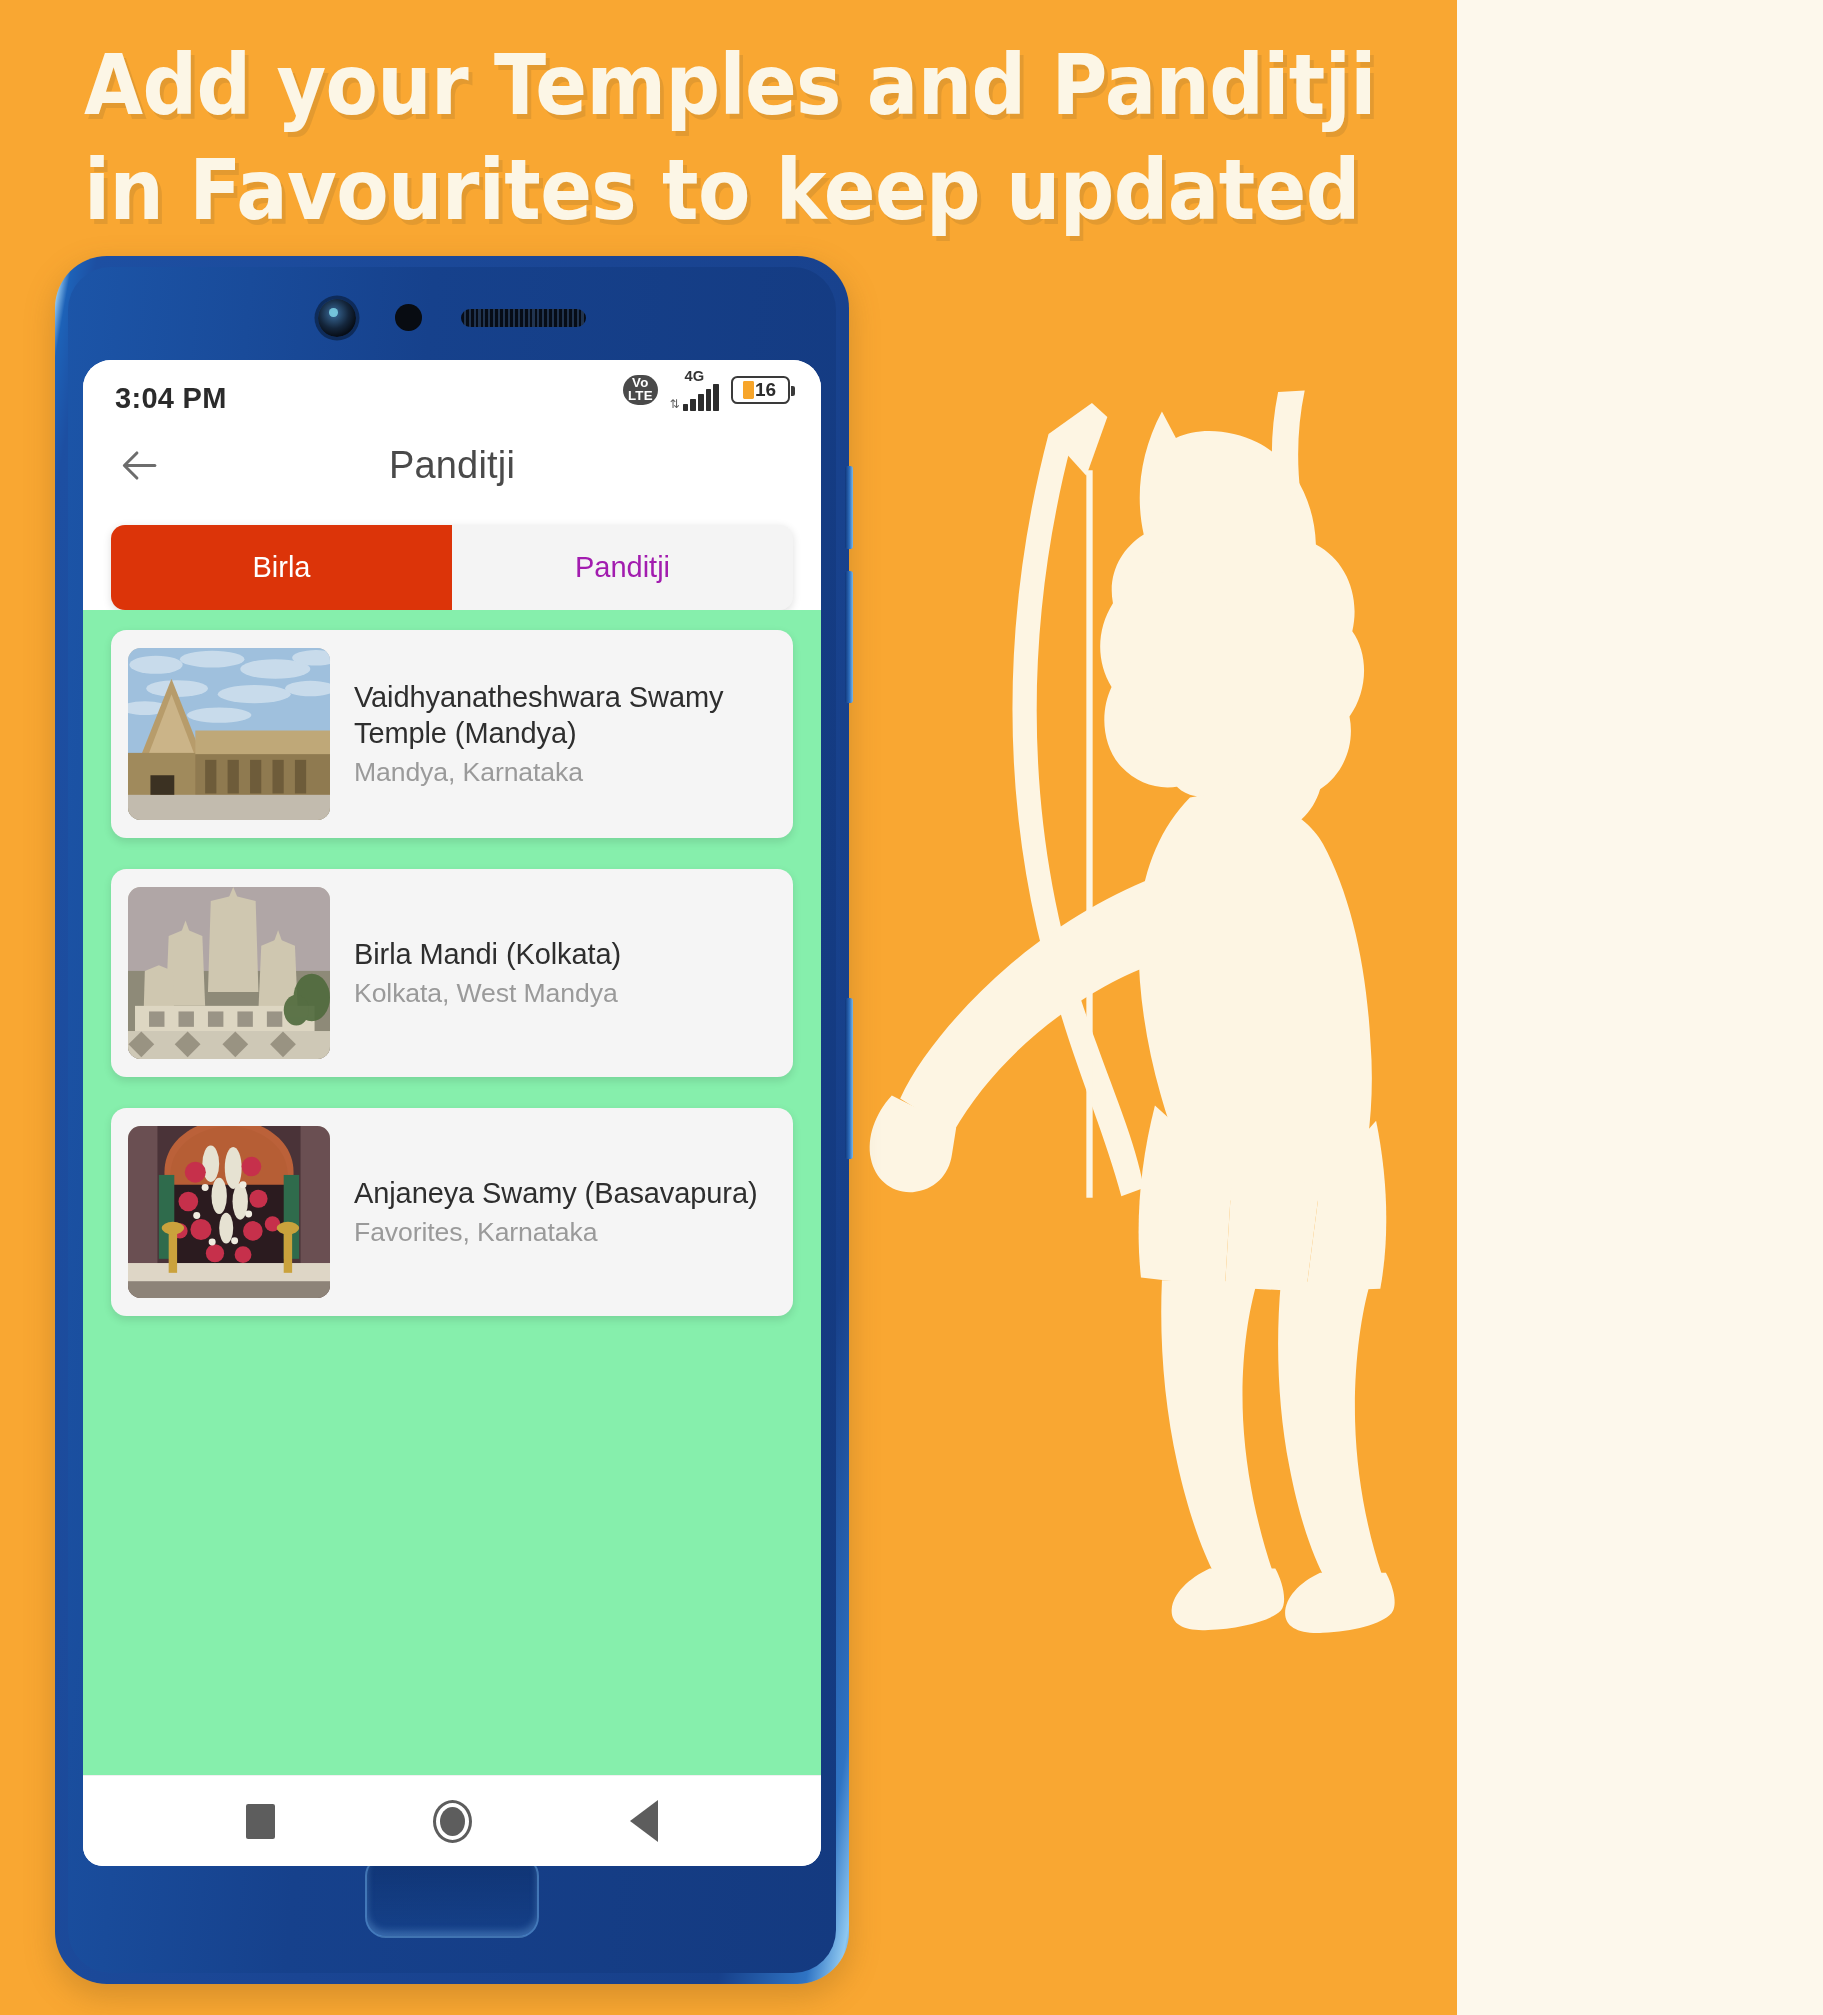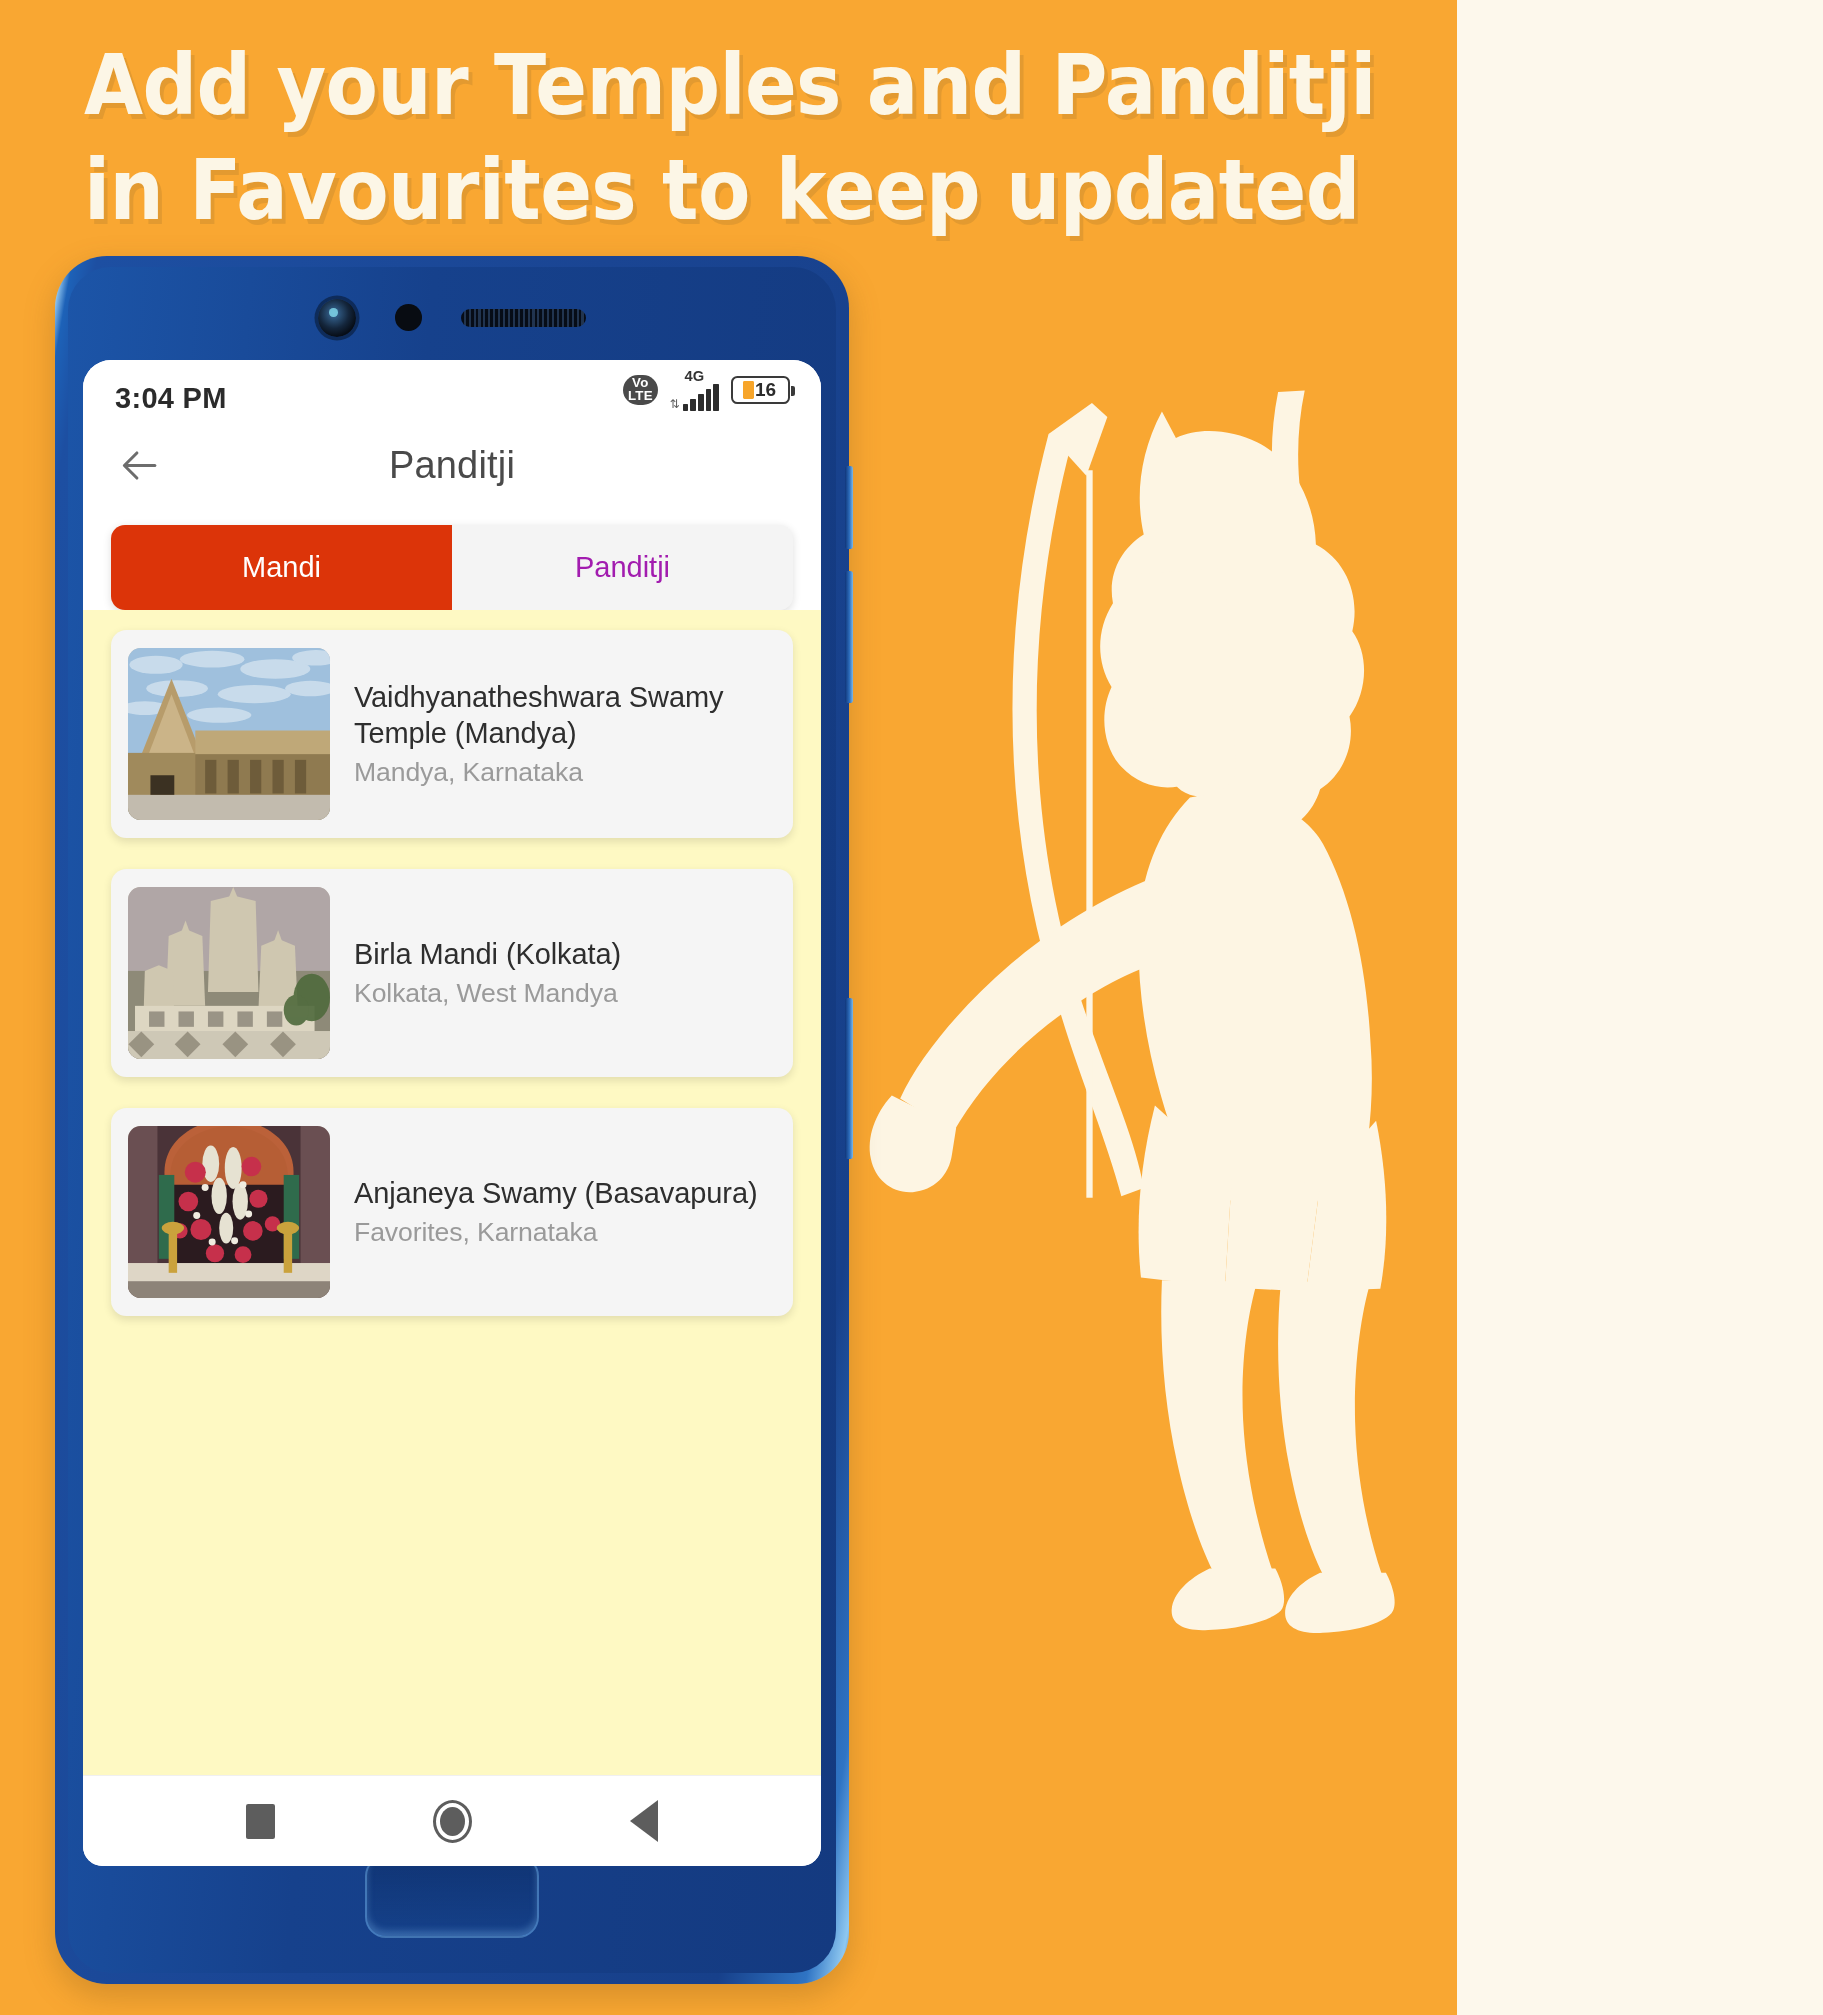--- a/index.html
+++ b/index.html
@@ -269,21 +269,21 @@
     font-size: 29px;
   }
   .tab.active { background: #DC3409; color: #ffffff; }
   .tab.inactive { background: #F4F4F4; color: #a21caf; }
 
   
   .fav-list {
     flex: 1 1 auto;
     padding: 19.6px 28px 0 28px;
     overflow: hidden;
-    background: #fef9c3;
+    background: #86efac;
   }
   .fav-card {
     display: flex;
     align-items: center;
     background: #F5F5F5;
     border-radius: 15.4px;
     box-shadow: 0 3.5px 9px rgba(0,0,0,0.11);
     padding: 18px 17px;
     margin-bottom: 31px;
     min-height: 186px;
@@ -469,21 +469,21 @@
         <div class="back-btn">
           <svg width="43" height="43" viewBox="0 0 24 24" fill="none" stroke="#6d6d6d" stroke-width="1.7" stroke-linecap="round" stroke-linejoin="round">
             <line x1="20" y1="12" x2="4" y2="12"></line>
             <polyline points="10,5 3,12 10,19"></polyline>
           </svg>
         </div>
         <div class="app-title">Panditji</div>
       </div>
 
       <div class="tab-bar">
-        <div class="tab active">Mandi</div>
+        <div class="tab active">Birla</div>
         <div class="tab inactive">Panditji</div>
       </div>
 
       <div class="fav-list">
 
         <div class="fav-card">
           <div class="thumb">
             <svg viewBox="0 0 288 246" preserveAspectRatio="none" xmlns="http://www.w3.org/2000/svg">
               <rect width="288" height="246" fill="#9fc0dd"></rect>
               <g fill="#cfe0ee" opacity=".85">

